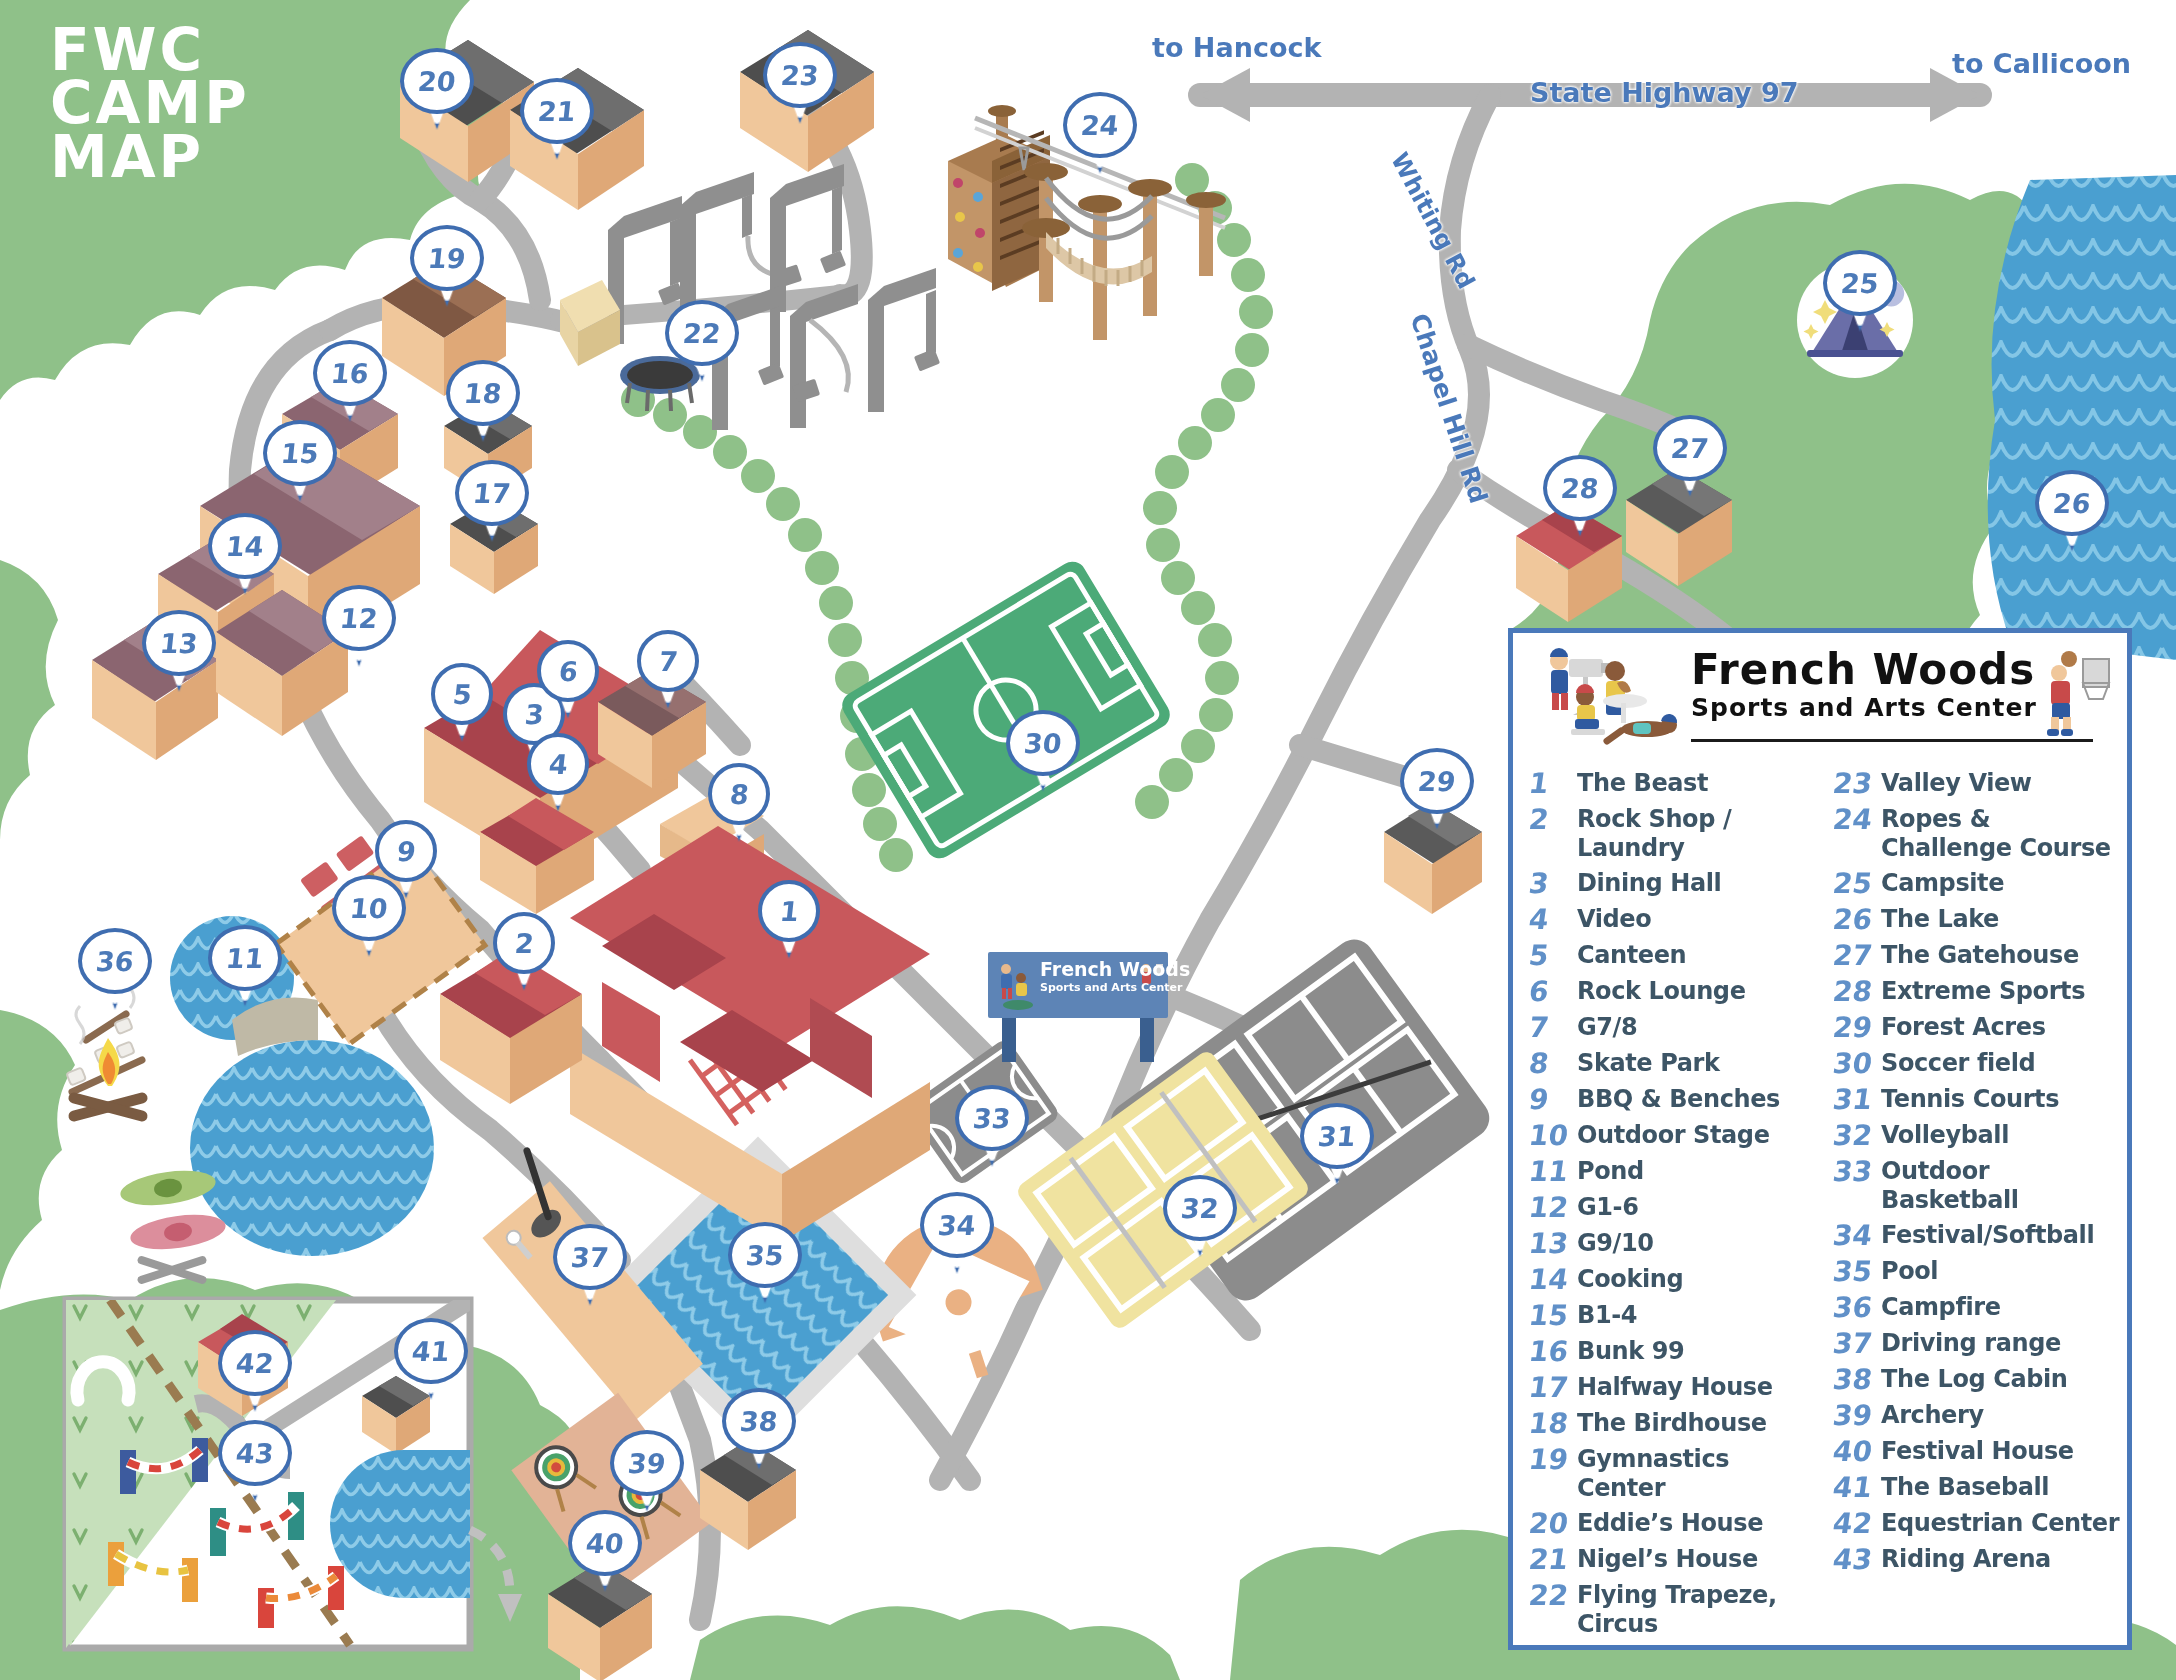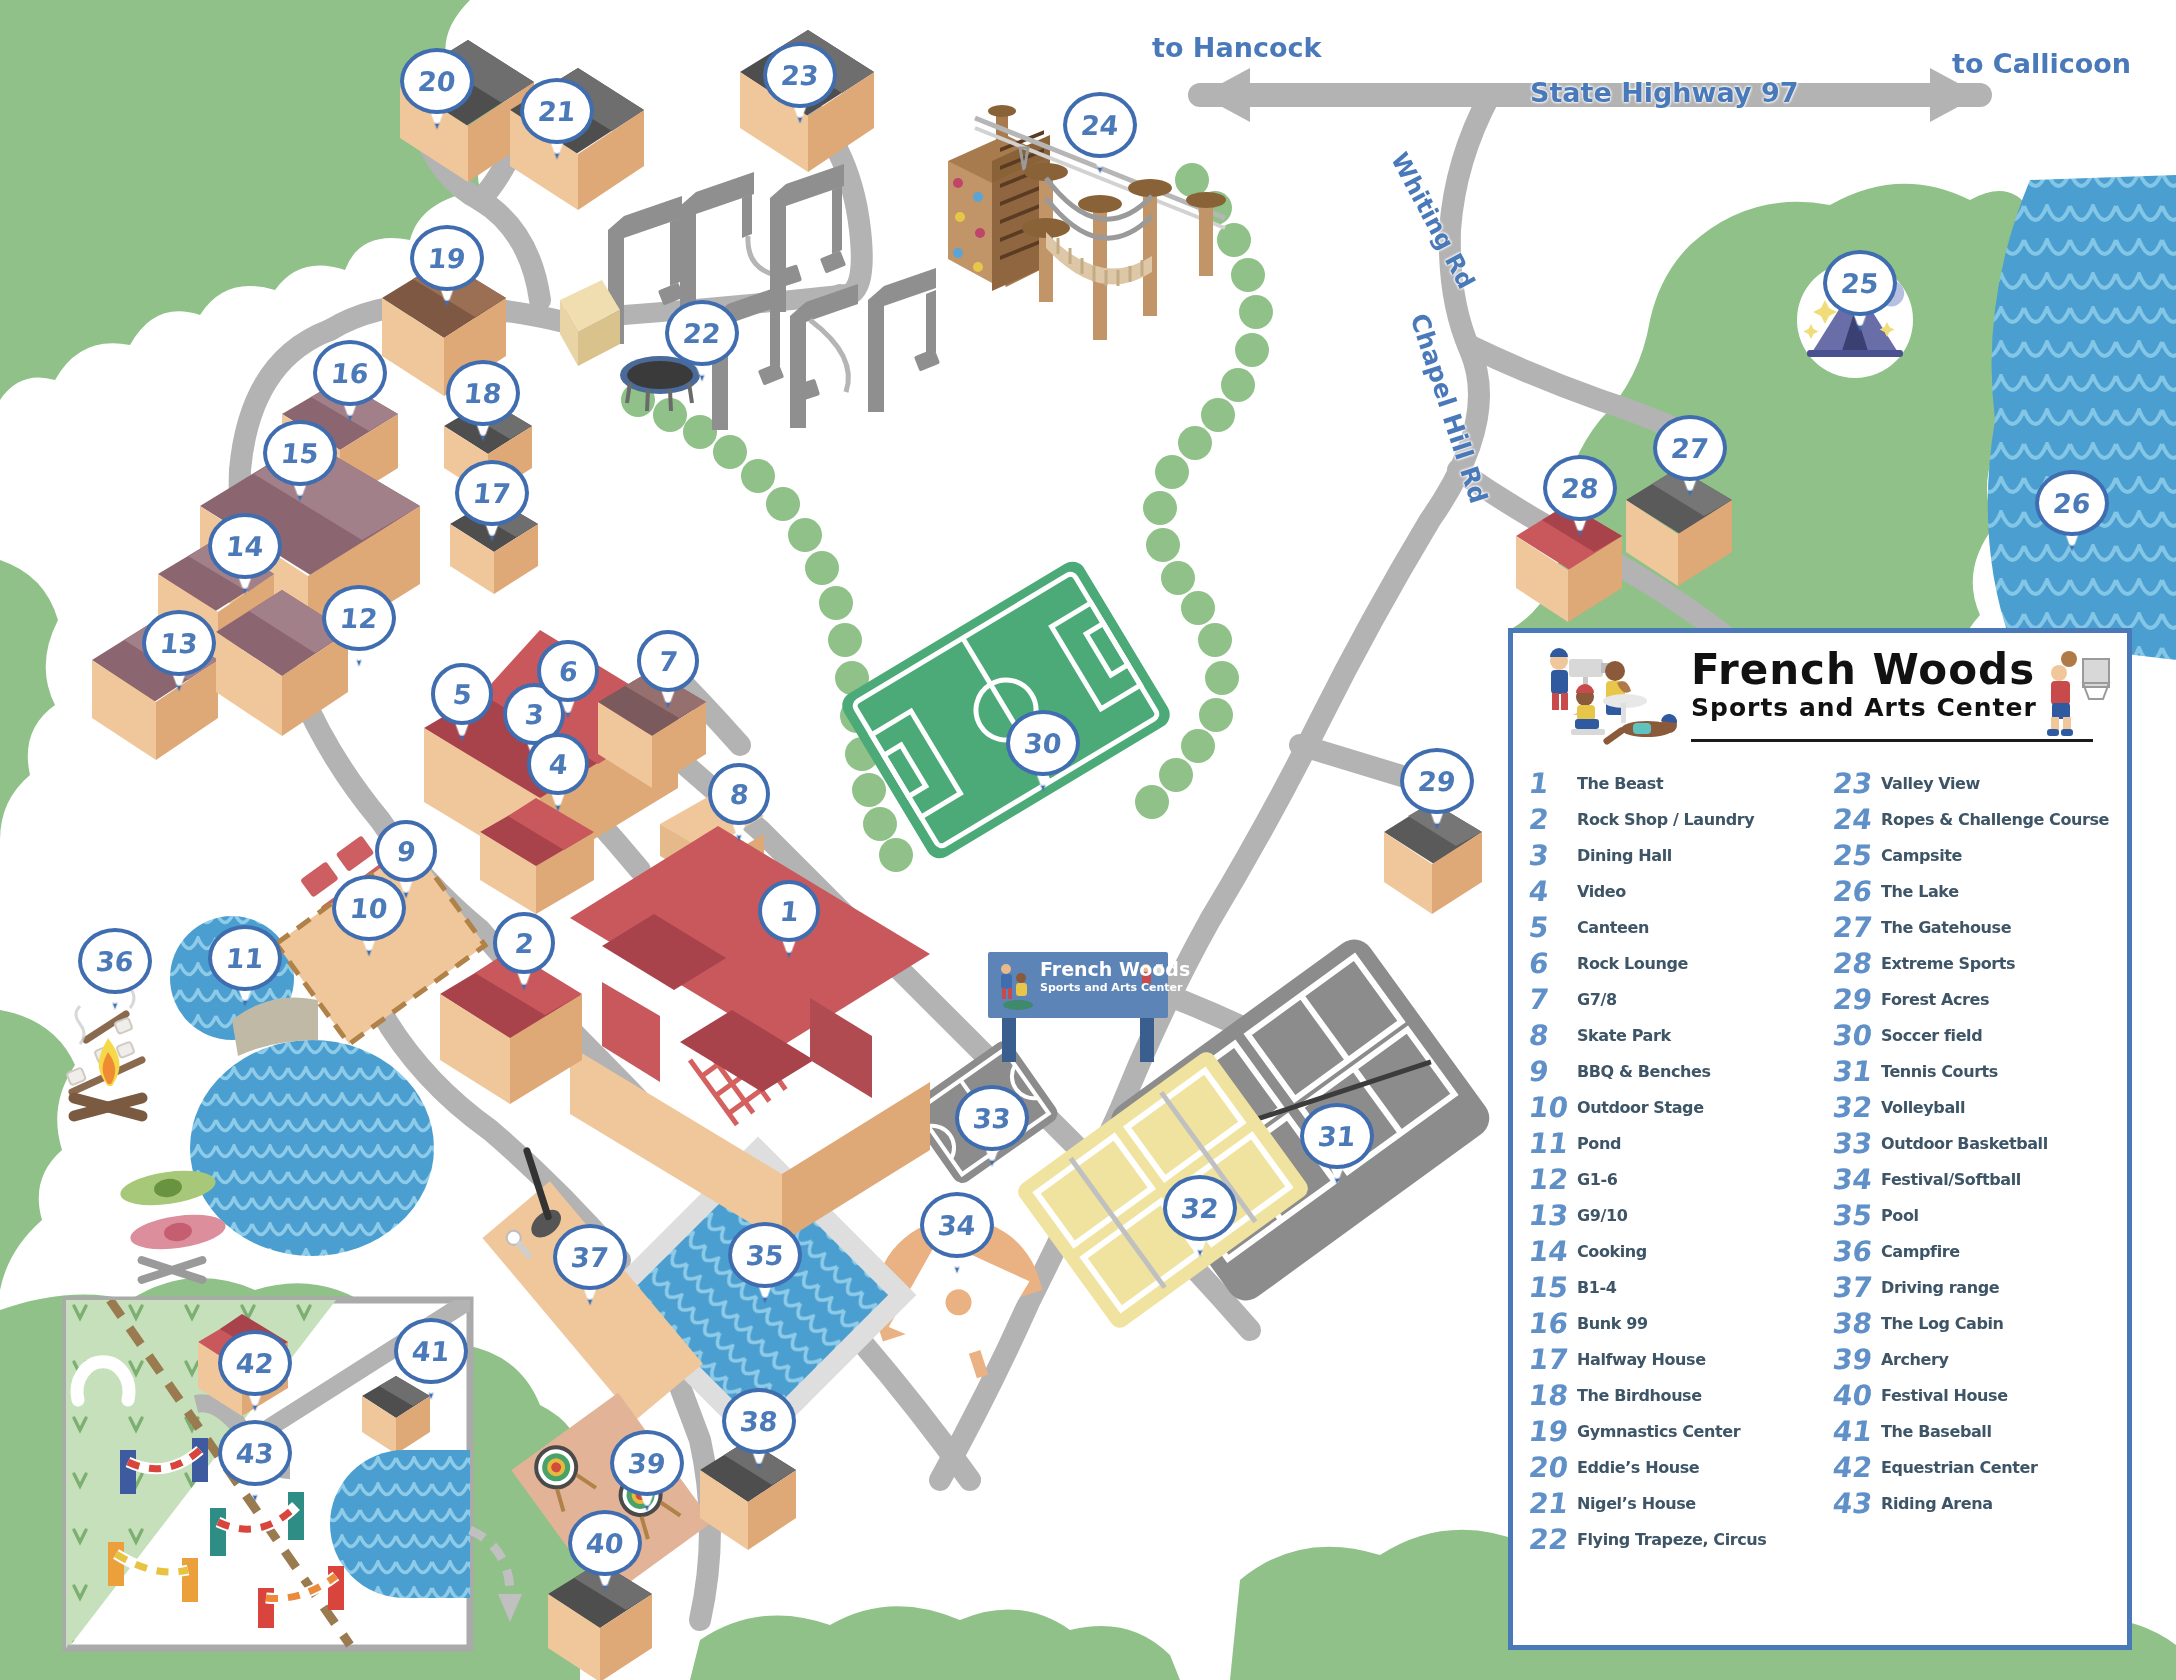--- a/index.html
+++ b/index.html
@@ -142,21 +142,21 @@
     font-family: "DejaVu Sans", sans-serif;
     font-weight: bold;
     font-size: 28px;
     line-height: 30px;
     transform: skewX(-8deg);
   }
   .legend-label {
     color: #3d5566;
     font-family: "DejaVu Sans", sans-serif;
     font-weight: bold;
-    font-size: 16px;
+    font-size: 24px;
     line-height: 29px;
     letter-spacing: -0.4px;
   }
 
   
   .logo-people { position: absolute; left: 16px; top: 2px; width: 160px; height: 108px; }
 
   
   #billboard {
     position: absolute; left: 988px; top: 952px;
@@ -845,20 +845,25 @@
         </g>
       </g>
 
       <g>
         <path d="M470 1530 q40 18 40 64" fill="none" stroke="#c0c0c0" stroke-width="9" stroke-dasharray="16 12"></path>
         <path d="M498 1594 l24 0 l-12 28 Z" fill="#c0c0c0"></path>
       </g>
     </g>
   </svg>
 
+  <div id="map-title">
+    <div>FWC</div>
+    <div>CAMP</div>
+    <div>MAP</div>
+  </div>
 
   <div class="road-label" id="label-to-hancock">to Hancock</div>
   <div class="road-label" id="label-to-callicoon">to Callicoon</div>
   <div class="road-label" id="label-state-hwy">State Highway 97</div>
   <div class="road-label" id="label-whiting">Whiting Rd</div>
   <div class="road-label" id="label-chapel">Chapel Hill Rd</div>
 
   <div id="billboard">
     <svg width="46" height="52" style="position:absolute;left:6px;top:8px">
       <circle cx="12" cy="9" r="5" fill="#e8b98c"></circle>

